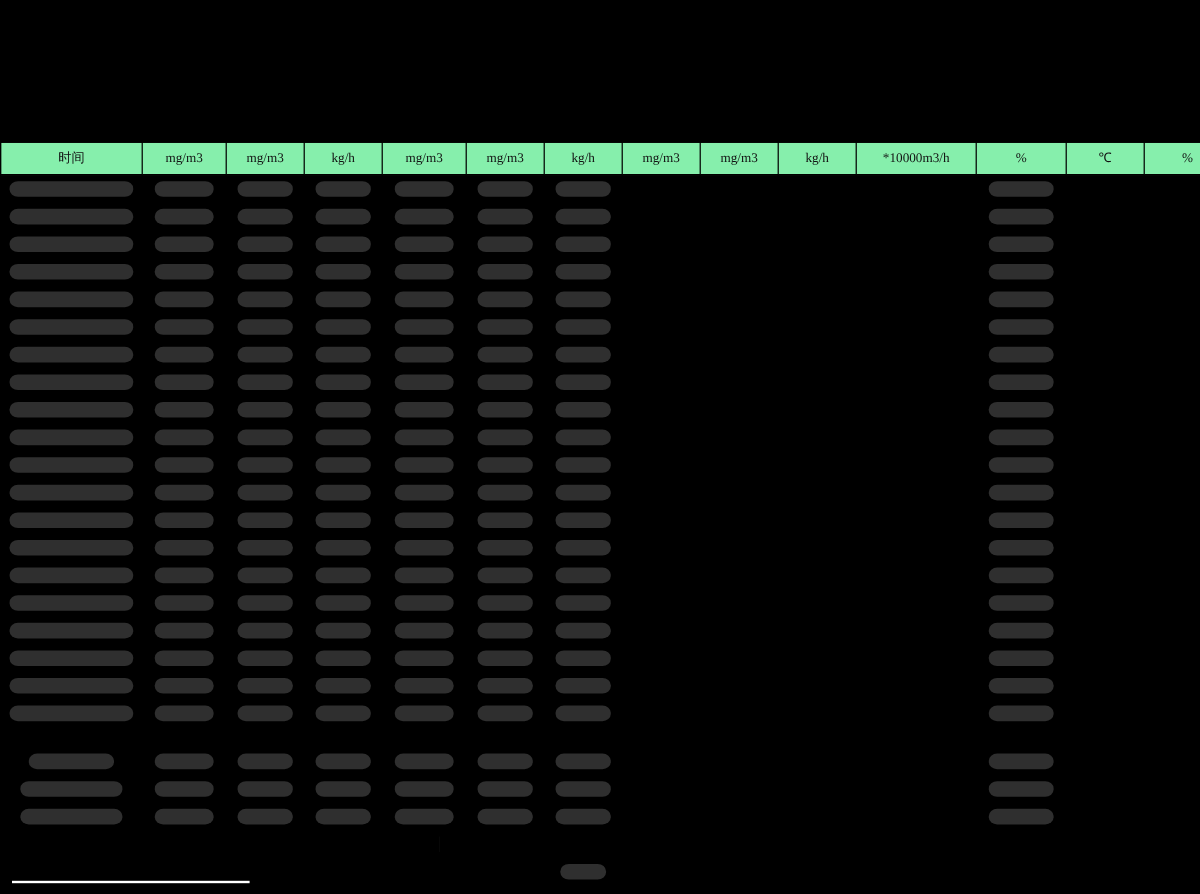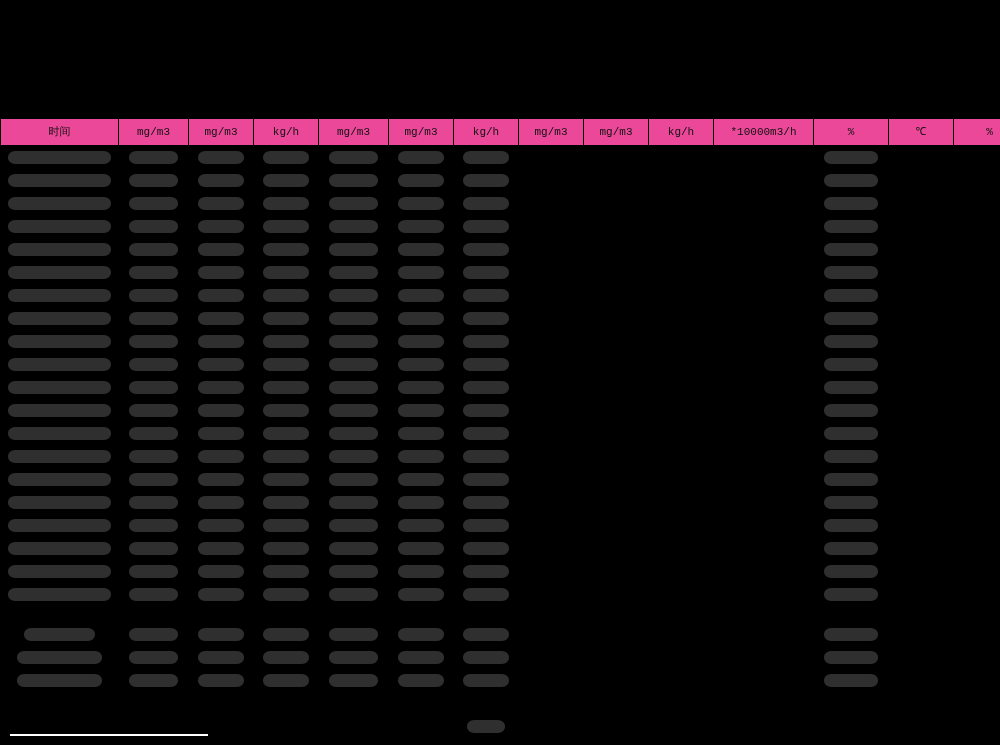--- a/index.html
+++ b/index.html
@@ -37,23 +37,23 @@
   table.data th,
   table.data td {
     border: 1px solid #000000;
     padding: 0;
     text-align: center;
     vertical-align: middle;
     font-size: 11px;
     line-height: 1.1;
   }
   thead th {
-    background: #ec4899;
+    background: #86efac;
     height: 26px;
-    font-family: Liberation Mono, monospace;
+    font-family: Liberation Serif, serif;
     font-size: 11.5px;
     font-weight: normal;
     color: #111111;
   }
   thead th.first {
     font-size: 11px;
   }
 
   tbody td {
     background: #000000;

